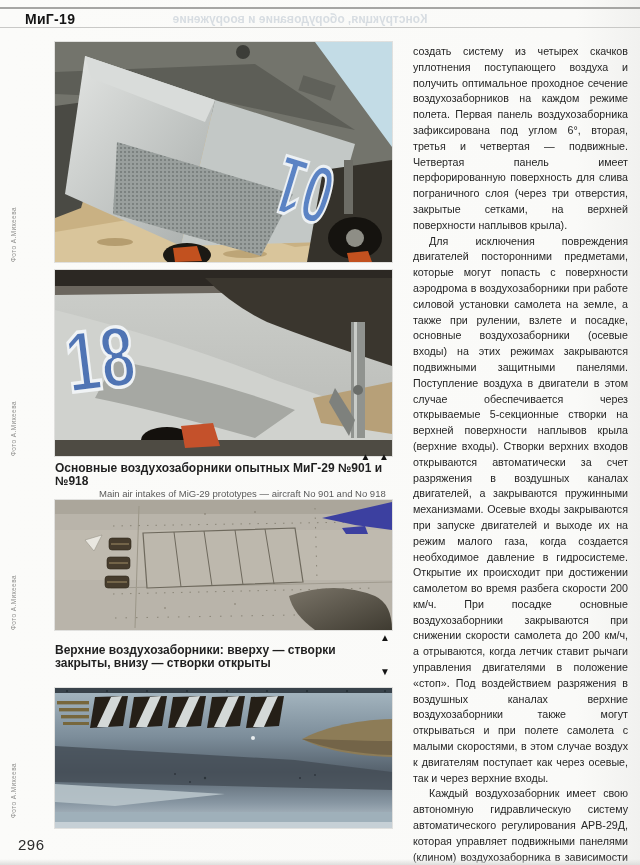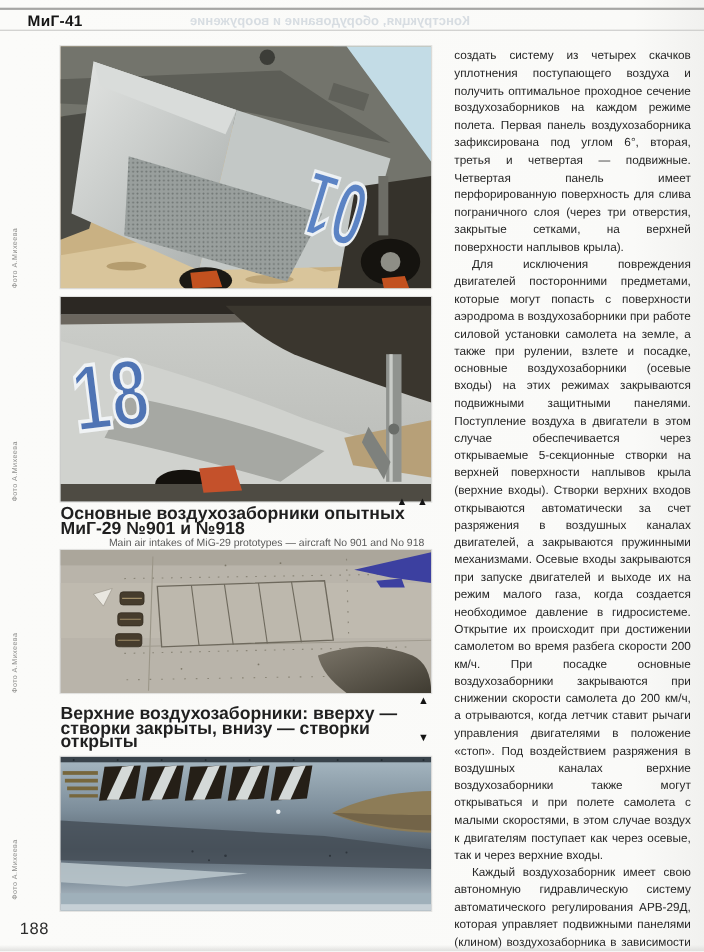--- a/index.html
+++ b/index.html
@@ -46,21 +46,21 @@
   #credit1{top:196px;height:66px;}
   #credit2{top:390px;height:66px;}
   #credit3{top:564px;height:66px;}
   #credit4{top:752px;height:66px;}
   .caption{
     position:absolute;left:55px;width:337px;
   }
   #caption1{top:462px;}
   #caption2{top:644px;}
   .caption .ru{
-    font-size:16px;font-weight:600;color:#1f1f1f;line-height:12.5px;margin:0;
+    font-size:12px;font-weight:600;color:#1f1f1f;line-height:12.5px;margin:0;
   }
   .caption .en{
     font-size:9.5px;color:#5a5a5a;line-height:12px;margin:1px 0 0 0;padding-left:44px;
   }
   #caption2 .en{font-style:italic;}
   .marker{
     position:absolute;font-size:10px;color:#141414;line-height:10px;
   }
   #marker1{right:0;top:-10px;letter-spacing:3px;}
   #marker2up{right:2px;top:-11px;}
@@ -78,21 +78,21 @@
   }
   svg text{font-family:"Liberation Sans","DejaVu Sans",sans-serif;}
 </style>
 </head>
 <body>
 
 <div id="page">
 
   <div class="rule1"></div>
   <div class="bleed">Конструкция, оборудование и вооружение</div>
-  <div class="title">МиГ-41</div>
+  <div class="title">МиГ-19</div>
   <div class="rule2"></div>
 
   <figure class="photo" id="photo1">
     <svg viewBox="0 0 337 220" preserveAspectRatio="none">
       <defs>
         <linearGradient id="p1face" x1="0" y1="0" x2="1" y2="1">
           <stop offset="0" stop-color="#e3e5e3"></stop>
             <stop offset="1" stop-color="#a8adab"></stop>
         </linearGradient>
         <pattern id="perf" width="4" height="4" patternUnits="userSpaceOnUse">
@@ -264,15 +264,15 @@
     </svg>
   </figure>
   <div class="credit" id="credit4">Фото А.Михеева</div>
 
   <div class="article">
     <p>создать систему из четырех скачков уплотнения поступающего воздуха и получить оптимальное проходное сечение воздухозаборников на каждом режиме полета. Первая панель воздухозаборника зафиксирована под углом 6°, вторая, третья и четвертая — подвижные. Четвертая панель имеет перфорированную поверхность для слива пограничного слоя (через три отверстия, закрытые сетками, на верхней поверхности наплывов крыла).</p>
     <p class="indent">Для исключения повреждения двигателей посторонними предметами, которые могут попасть с поверхности аэродрома в воздухозаборники при работе силовой установки самолета на земле, а также при рулении, взлете и посадке, основные воздухозаборники (осевые входы) на этих режимах закрываются подвижными защитными панелями. Поступление воздуха в двигатели в этом случае обеспечивается через открываемые 5-секционные створки на верхней поверхности наплывов крыла (верхние входы). Створки верхних входов открываются автоматически за счет разряжения в воздушных каналах двигателей, а закрываются пружинными механизмами. Осевые входы закрываются при запуске двигателей и выходе их на режим малого газа, когда создается необходимое давление в гидросистеме. Открытие их происходит при достижении самолетом во время разбега скорости 200 км/ч. При посадке основные воздухозаборники закрываются при снижении скорости самолета до 200 км/ч, а отрываются, когда летчик ставит рычаги управления двигателями в положение «стоп». Под воздействием разряжения в воздушных каналах верхние воздухозаборники также могут открываться и при полете самолета с малыми скоростями, в этом случае воздух к двигателям поступает как через осевые, так и через верхние входы.</p>
     <p class="indent">Каждый воздухозаборник имеет свою автономную гидравлическую систему автоматического регулирования АРВ-29Д, которая управляет подвижными панелями (клином) воздухозаборника в зависимости от режима работы двигателя, высоты полета и числа М. Система АРВ-29Д (на самолетах первых серий применялась система АРВ-29) реализует три программы регулирования воздухозаборника (перемещение клина в зависимости от частоты вращения роторов двигателя), а также производит закрытие основных входов в соответствии с условиями, рассмотренны-</p>
   </div>
 
-  <div class="pagenum">188</div>
+  <div class="pagenum">296</div>
   <div class="bottom-edge"></div>
 </div>
 
 </body></html>

